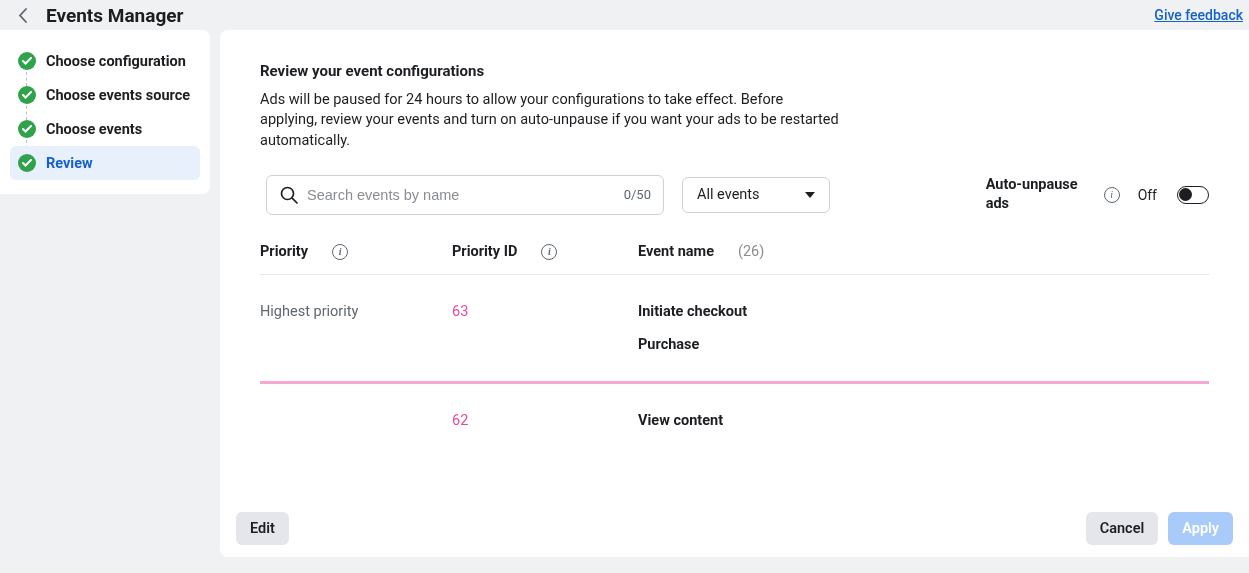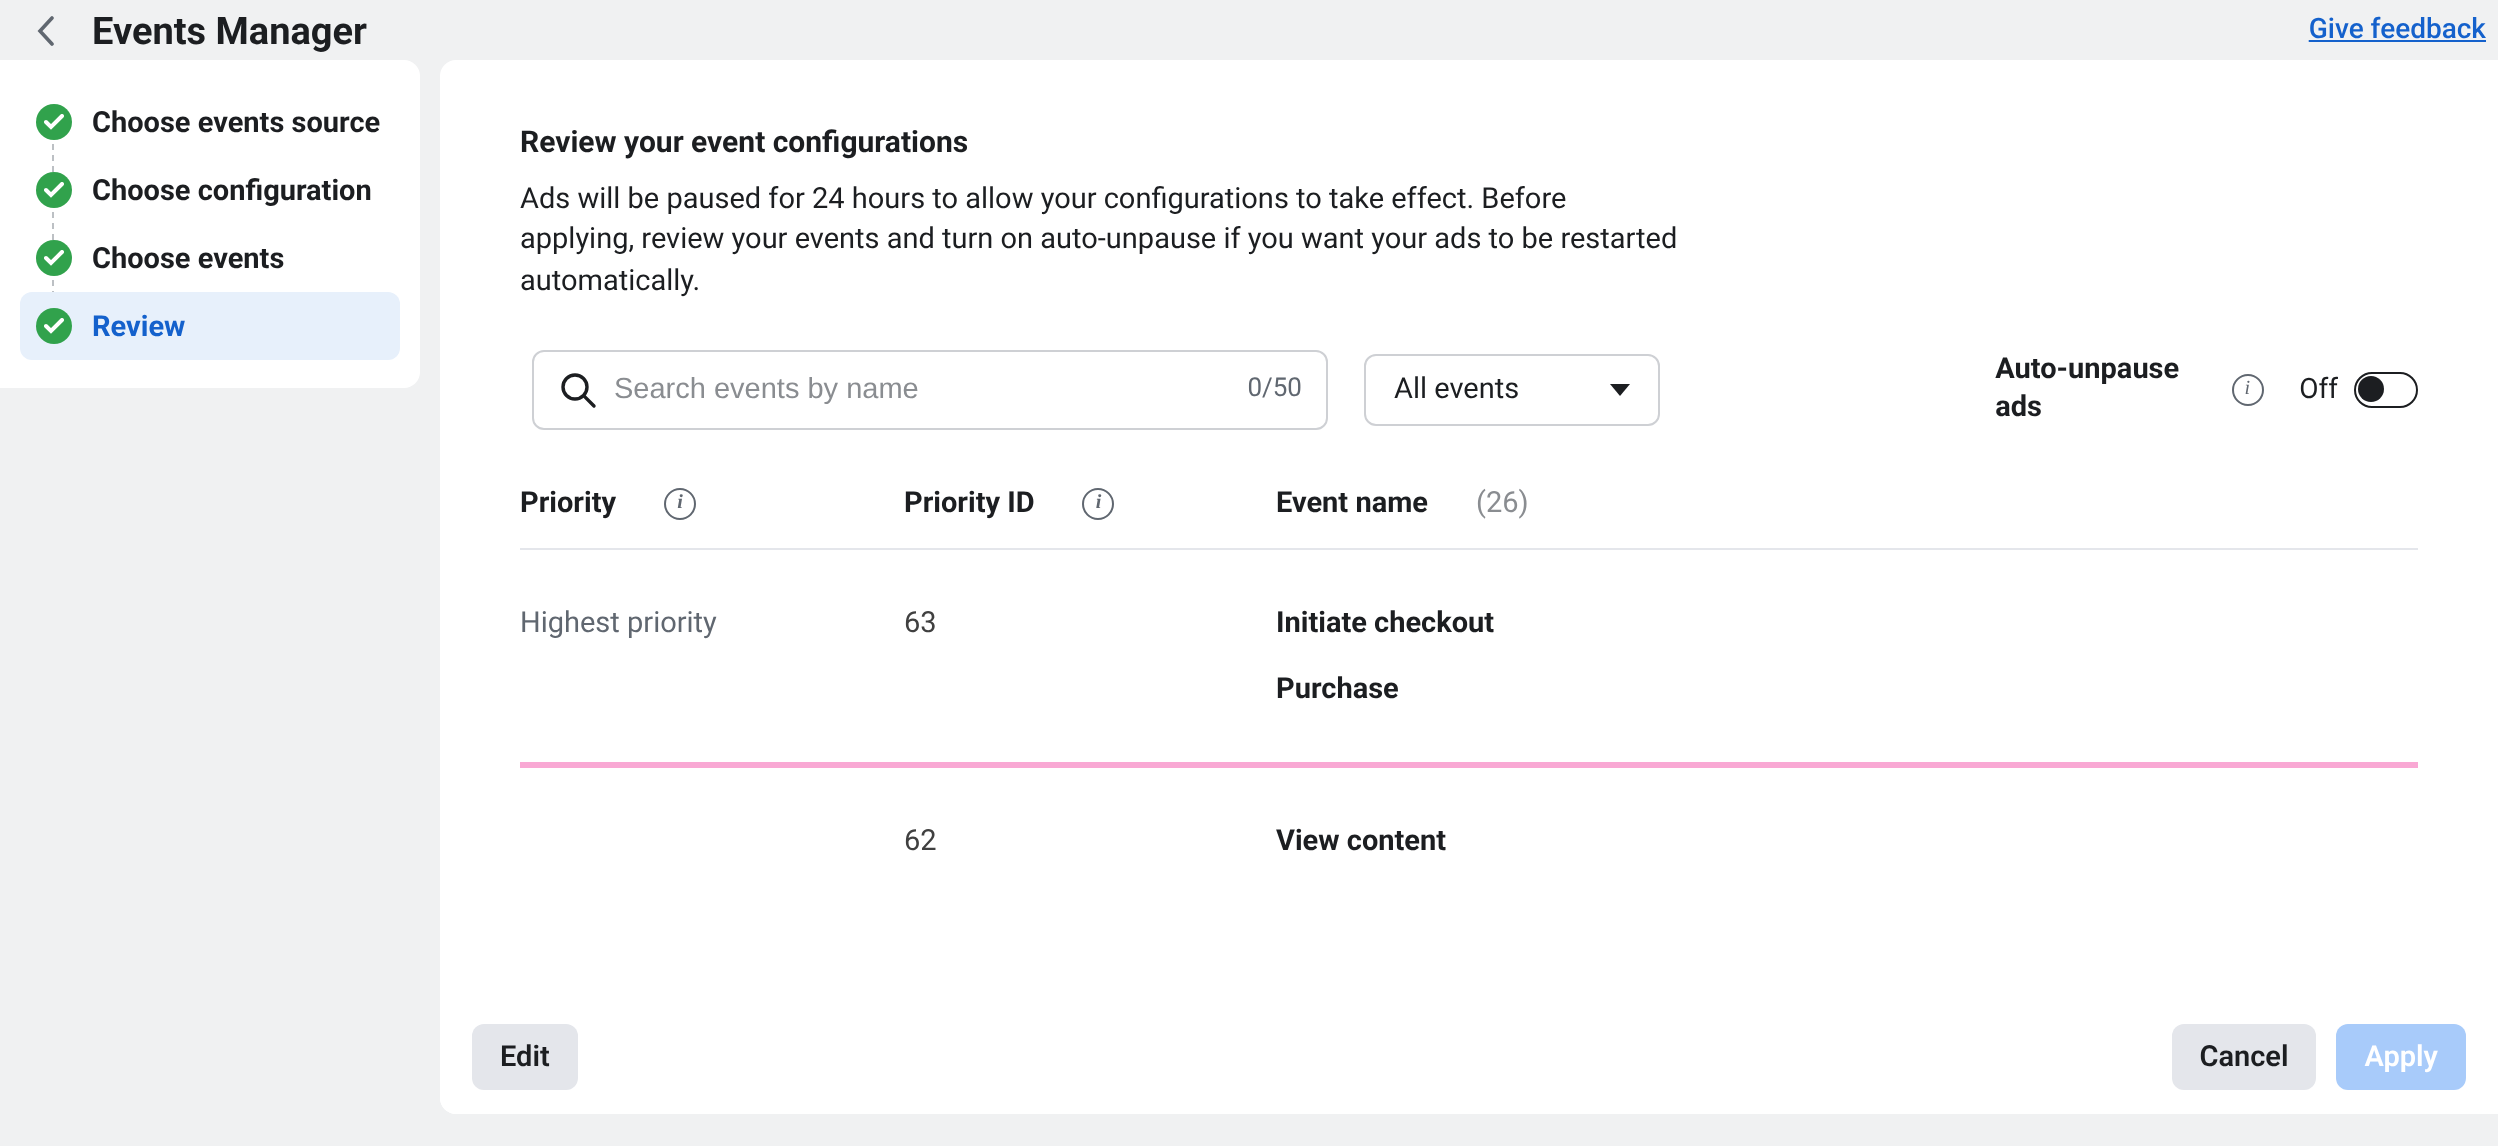--- a/index.html
+++ b/index.html
@@ -201,21 +201,21 @@
     justify-content: center;
     font-size: 10px;
     font-family: Georgia, serif;
     font-style: italic;
     color: #606770;
     flex-shrink: 0;
   }
   .toggle-wrap {
     display: flex;
     align-items: center;
-    gap: 8px;
+    gap: 20px;
   }
   .toggle-text { font-size: 14px; }
   .toggle {
     width: 32px;
     height: 18px;
     border-radius: 10px;
     border: 1.5px solid #1c1e21;
     position: relative;
     cursor: pointer;
   }
@@ -253,21 +253,21 @@
     padding: 28px 0;
     border-bottom: 3px solid #f9a8d4;
     align-items: flex-start;
   }
   .priority-text {
     font-size: 14.5px;
     color: #606770;
   }
   .pid-text {
     font-size: 14.5px;
-    color: #404040;
+    color: #ec4899;
   }
   .event-list {
     display: flex;
     flex-direction: column;
     gap: 16px;
   }
   .event-name {
     font-size: 14.5px;
     font-weight: 700;
   }
@@ -318,29 +318,29 @@
 
 <div class="body-wrap">
 
   <div class="sidebar">
     <div class="step">
       <span class="step-check">
         <svg width="10" height="8" viewBox="0 0 10 8">
             <path d="M1 4 L3.5 6.5 L9 1" stroke="#fff" stroke-width="2" fill="none" stroke-linecap="round"></path>
           </svg>
       </span>
-      <span>Choose events source</span>
+      <span>Choose configuration</span>
     </div>
     <div class="step">
       <span class="step-check">
         <svg width="10" height="8" viewBox="0 0 10 8">
             <path d="M1 4 L3.5 6.5 L9 1" stroke="#fff" stroke-width="2" fill="none" stroke-linecap="round"></path>
           </svg>
       </span>
-      <span>Choose configuration</span>
+      <span>Choose events source</span>
     </div>
     <div class="step">
       <span class="step-check">
         <svg width="10" height="8" viewBox="0 0 10 8">
             <path d="M1 4 L3.5 6.5 L9 1" stroke="#fff" stroke-width="2" fill="none" stroke-linecap="round"></path>
           </svg>
       </span>
       <span>Choose events</span>
     </div>
     <div class="step active">

